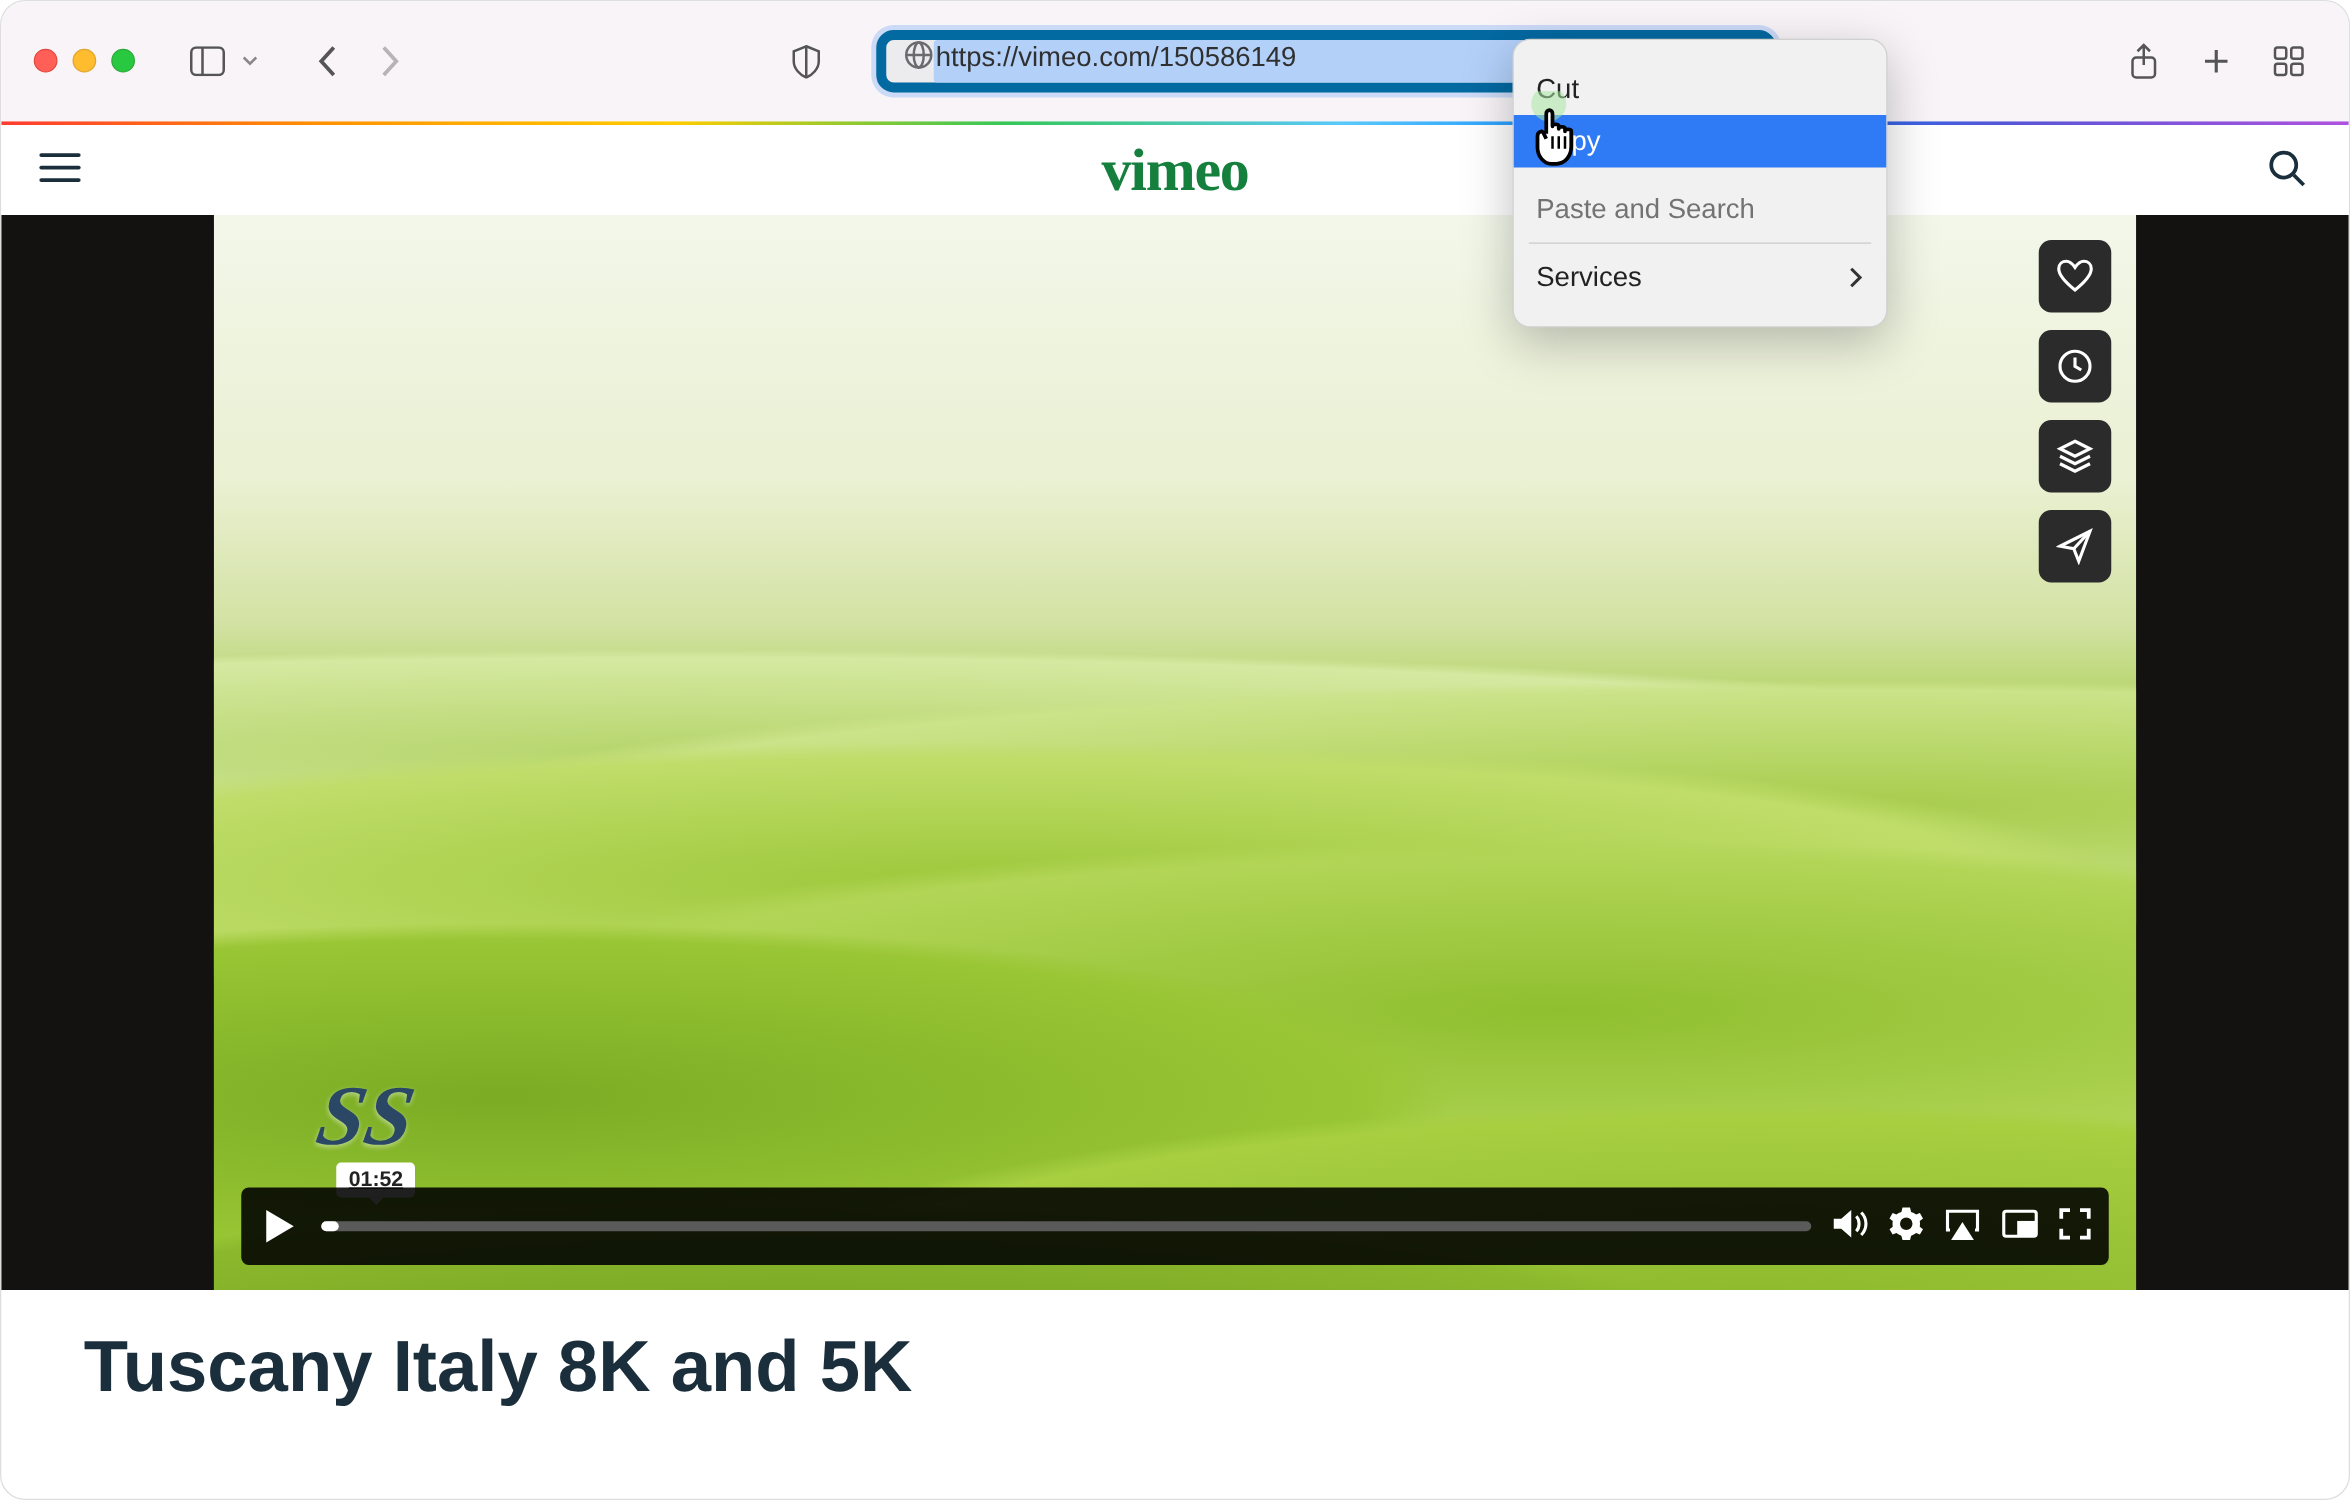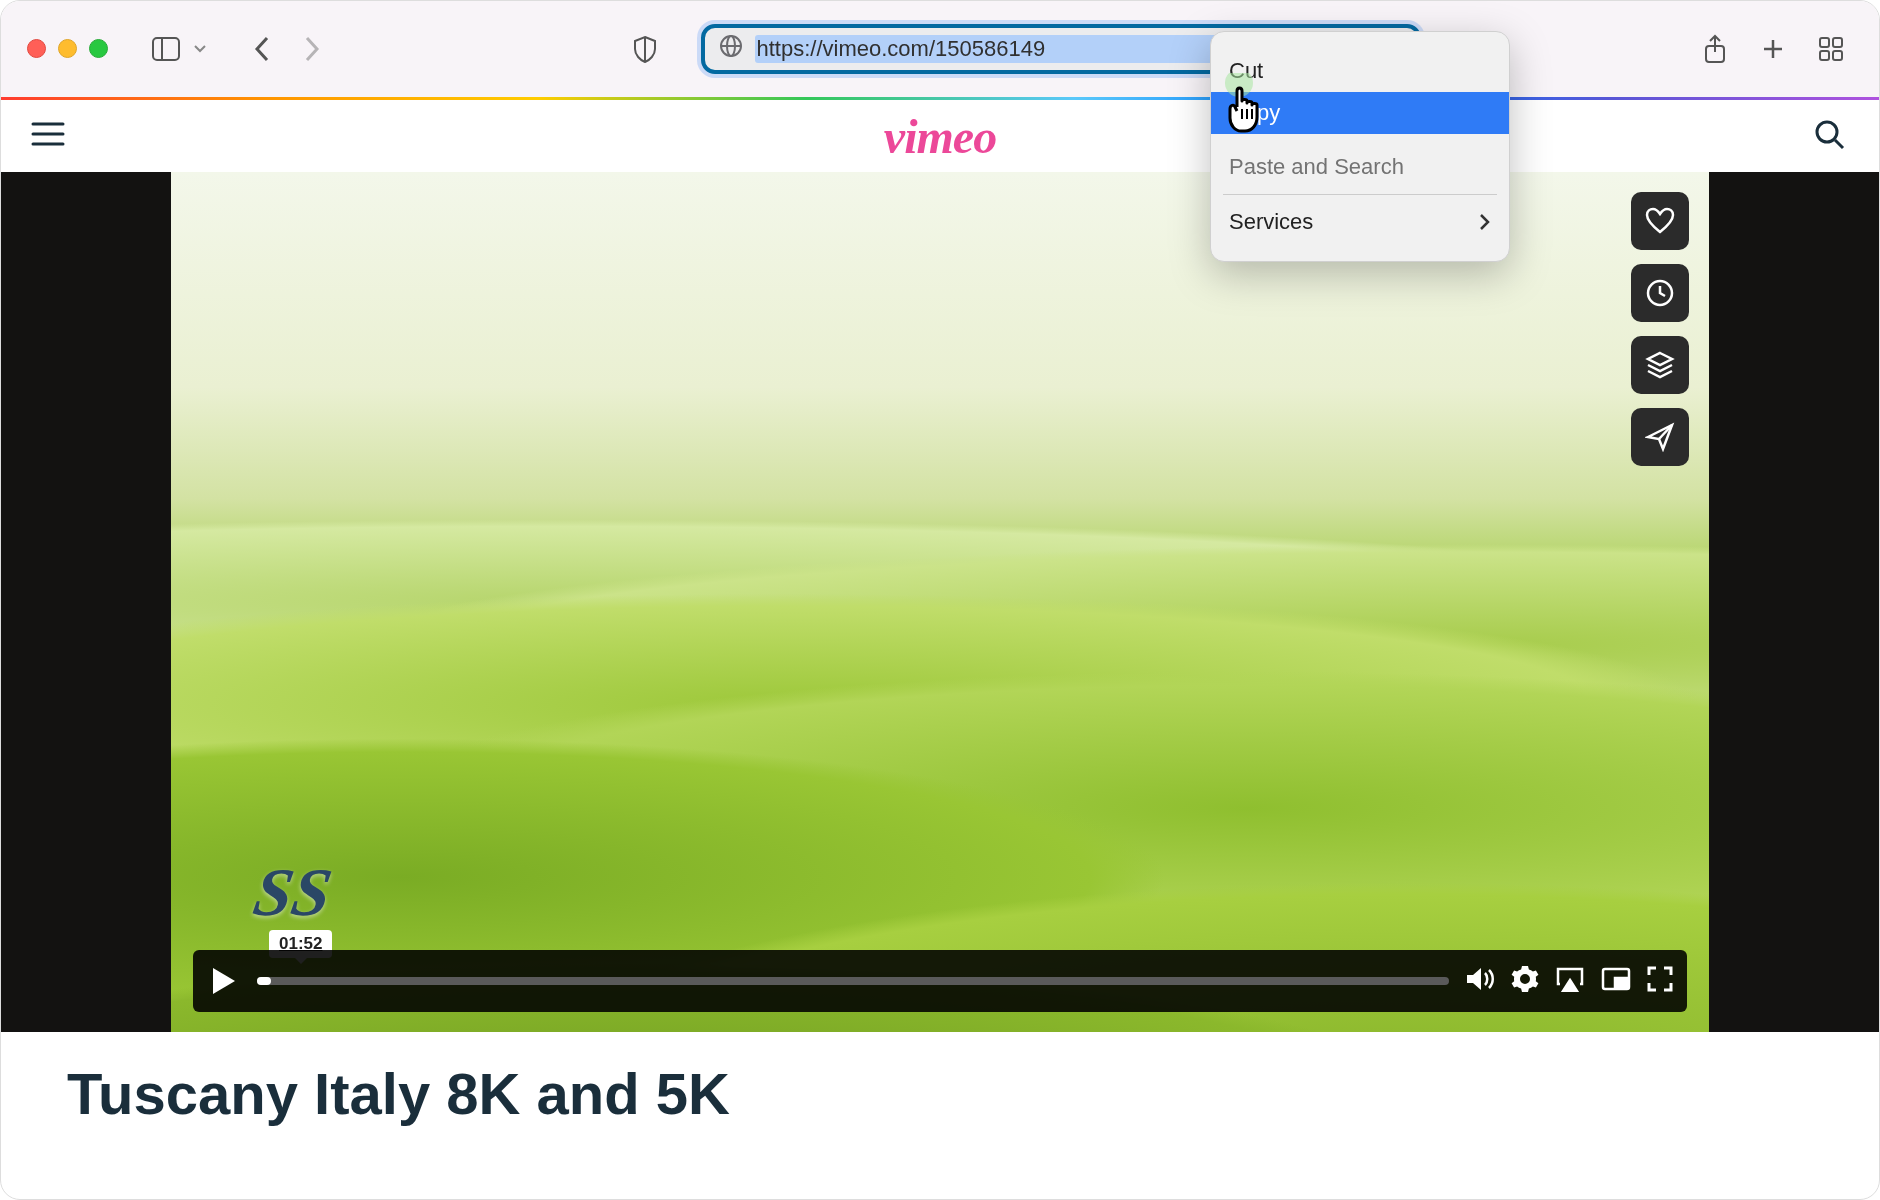--- a/index.html
+++ b/index.html
@@ -46,26 +46,24 @@
   .nav-group{display:flex; gap:6px; margin-left:14px; margin-right:16px;}
   .spacer{flex:1;}
   .url-wrap{
     flex:0 0 720px;
     margin:0 auto;
     position:relative;
   }
   .url-bar{
     height:50px;
     background:#ececee;
-    border:4px solid #0369a1;
+    border:8px solid #0369a1;
     border-radius:14px;
     display:flex;
-    align-items:center;
     padding:0 14px;
-    gap:12px;
     box-shadow:0 0 0 4px rgba(120,169,247,.35);
     color:#444;
     font-size:22px;
   }
   .url-text{
     flex:1;
     white-space:nowrap;
     overflow:hidden;
     background:#b3d0f9;
     border-radius:3px;
@@ -109,23 +107,22 @@
     padding:0 28px;
     background:#fff;
     position:relative;
   }
   .menu-icon{position:absolute;left:30px;}
   .logo{
     margin:14px auto;
     font-family: "Brush Script MT", cursive;
     font-size:48px;
     font-weight:bold;
-    color:#ec4899;
+    color:#15803d;
     letter-spacing:-1px;
-    font-style:italic;
   }
   .search-icon{position:absolute;right:34px;color:#444;}
   .video-area{
     height:860px;
     background:#131211;
     display:flex;
     justify-content:center;
     position:relative;
   }
   .video-frame{

